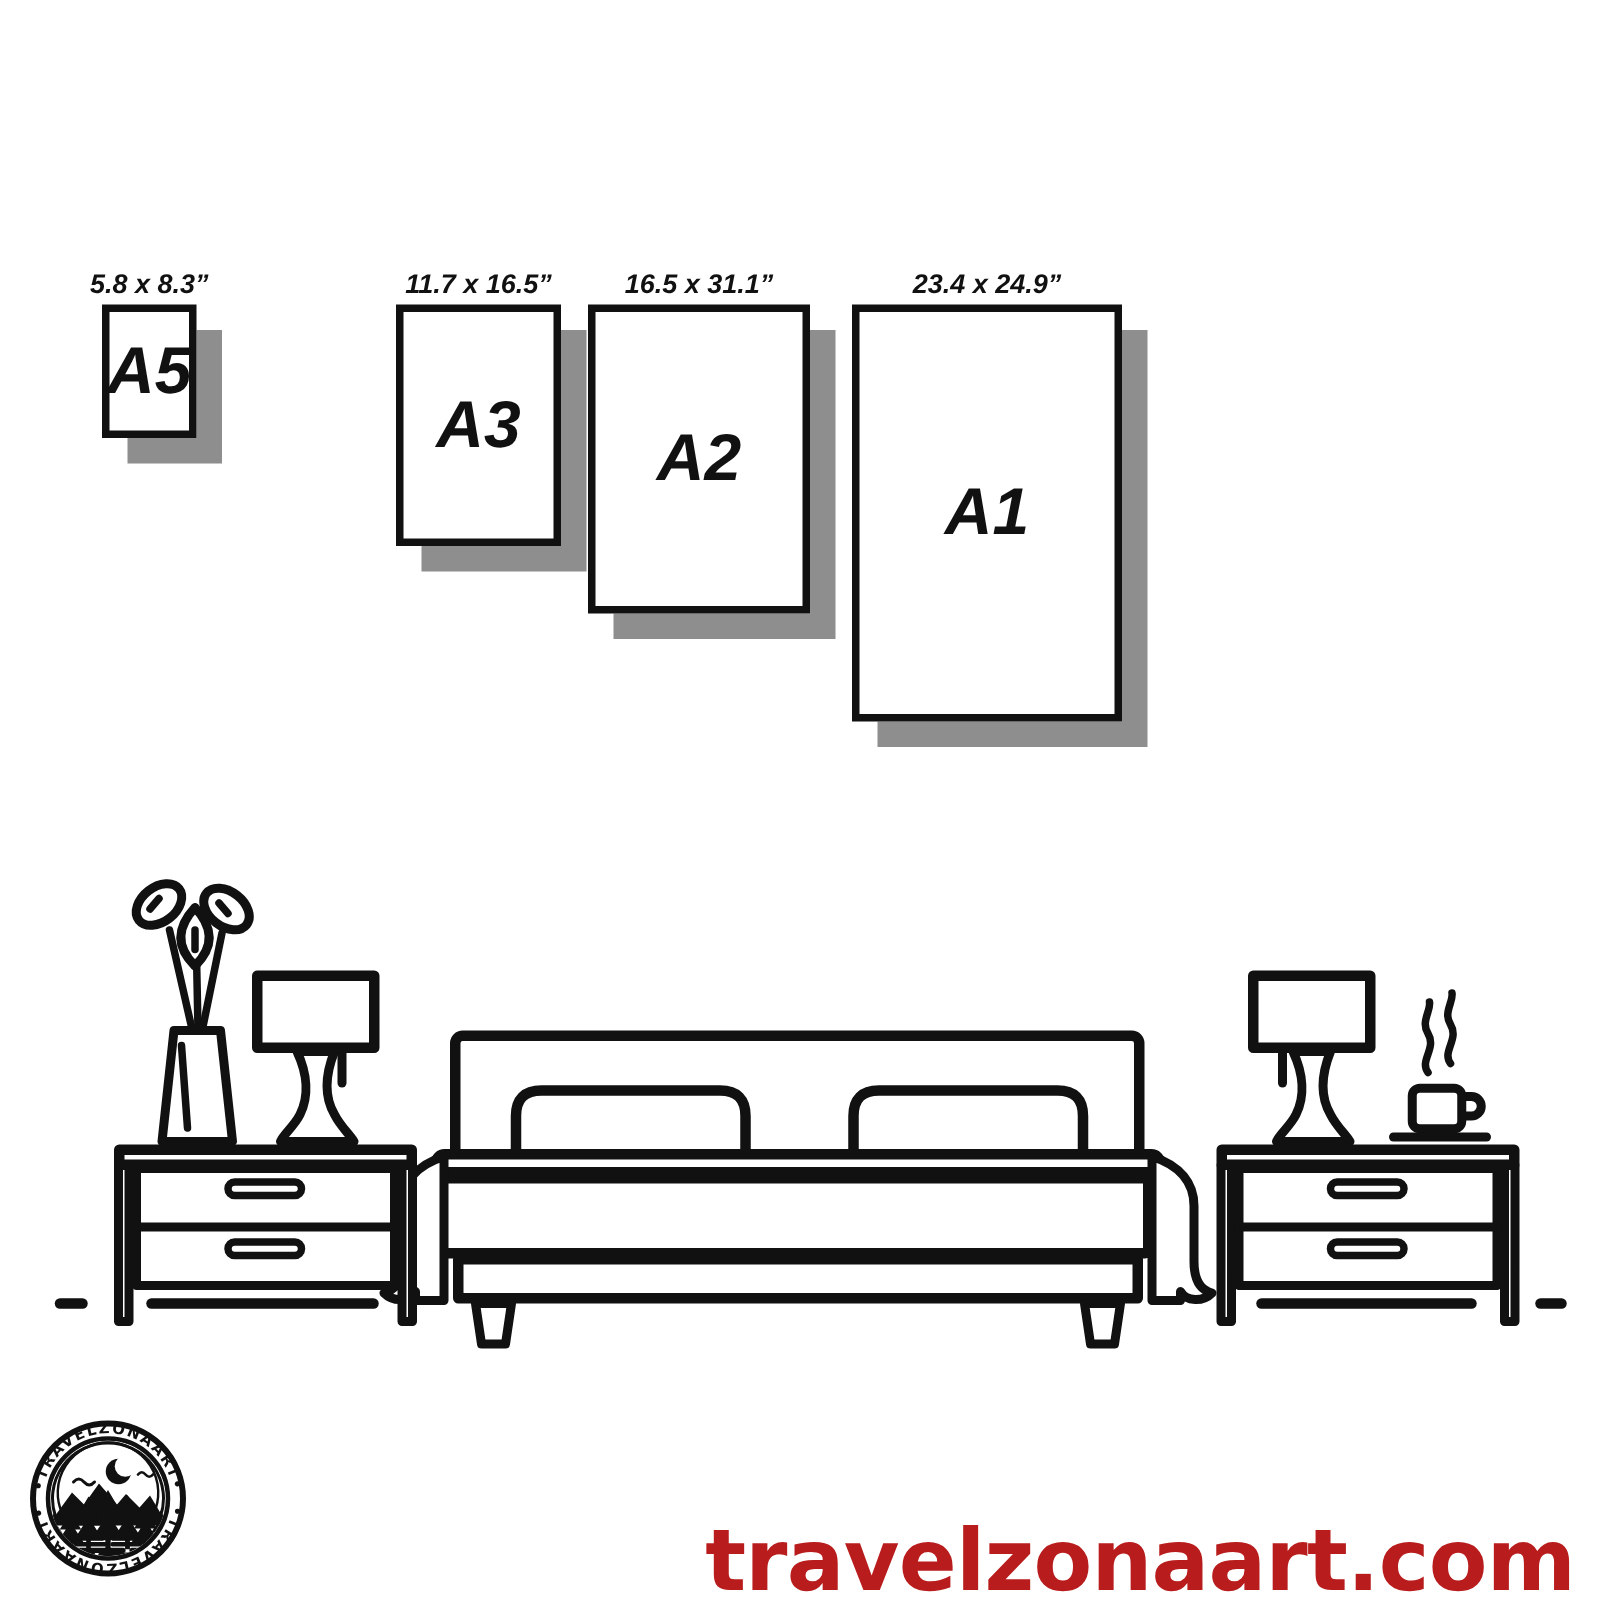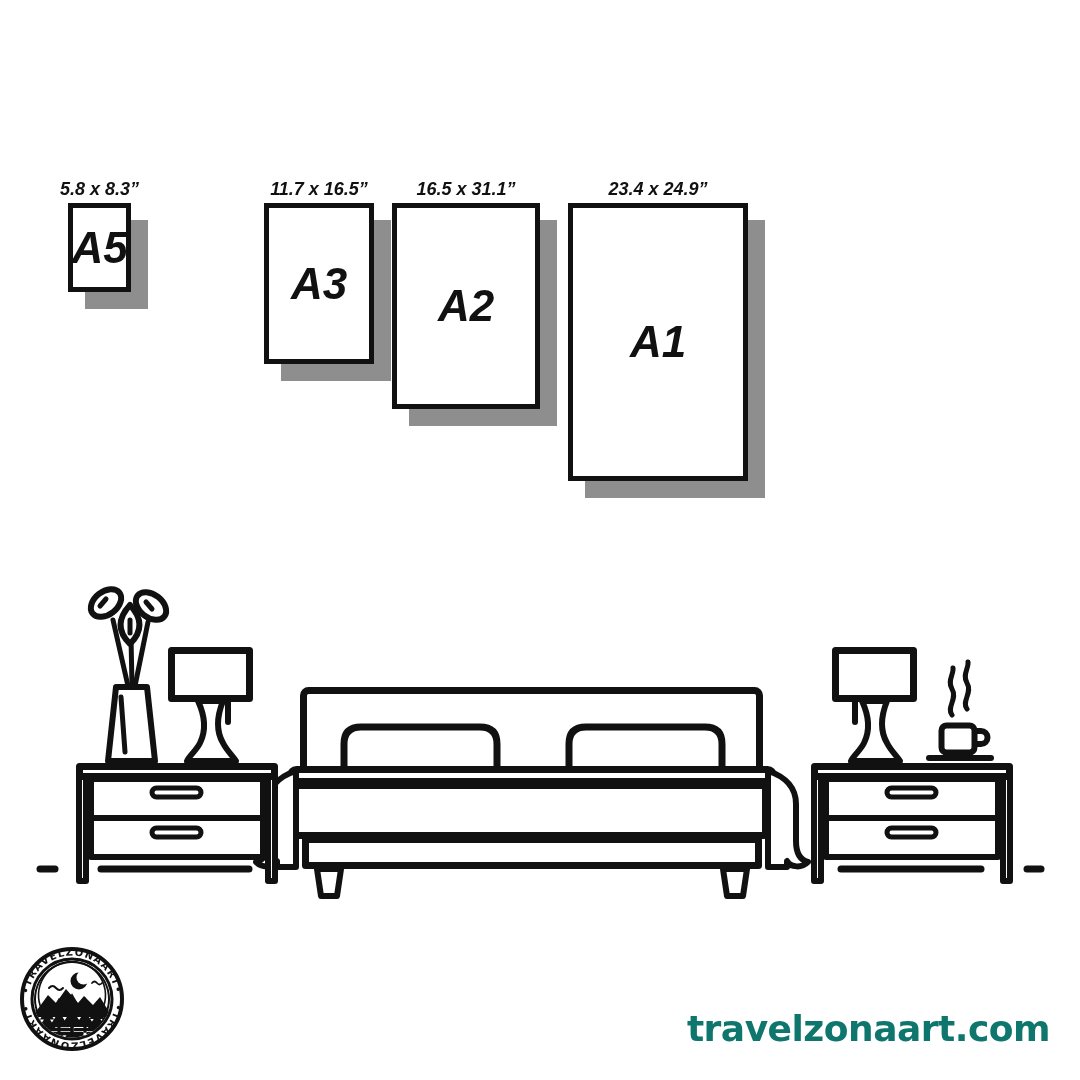--- a/index.html
+++ b/index.html
@@ -16,21 +16,21 @@
   .a5{left:68px;width:53px;height:79px}
   .a4{left:156px;width:78px;height:107px}
   .a3{left:264px;width:100px;height:151px}
   .a2{left:392px;width:138px;height:196px}
   .a1{left:568px;width:170px;height:268px}
   .a0{left:782px;width:221px;height:353px}
   .scene-svg{position:absolute;left:0;top:575px;}
   .logo-svg{position:absolute;left:6px;top:933px;}
   .website{position:absolute;top:1008px;right:30px;
            font-family:"DejaVu Sans","Liberation Sans",sans-serif;
-           font-size:36px;font-weight:700;letter-spacing:-0.5px;color:#0f766e;}
+           font-size:57px;font-weight:700;letter-spacing:-0.5px;color:#b91c1c;}
   .ink-stroke{stroke:#111;fill:none;stroke-linecap:round;stroke-linejoin:round;}
   .ink-fillw{stroke:#111;fill:#fff;stroke-linecap:round;stroke-linejoin:round;}
   .logo-arc-text{font-family:"DejaVu Sans","Liberation Sans",sans-serif;
                  font-size:10px;font-weight:700;letter-spacing:1.2px;fill:#111;}
 </style>
 </head>
 <body>
 
 <div class="stage">
 

